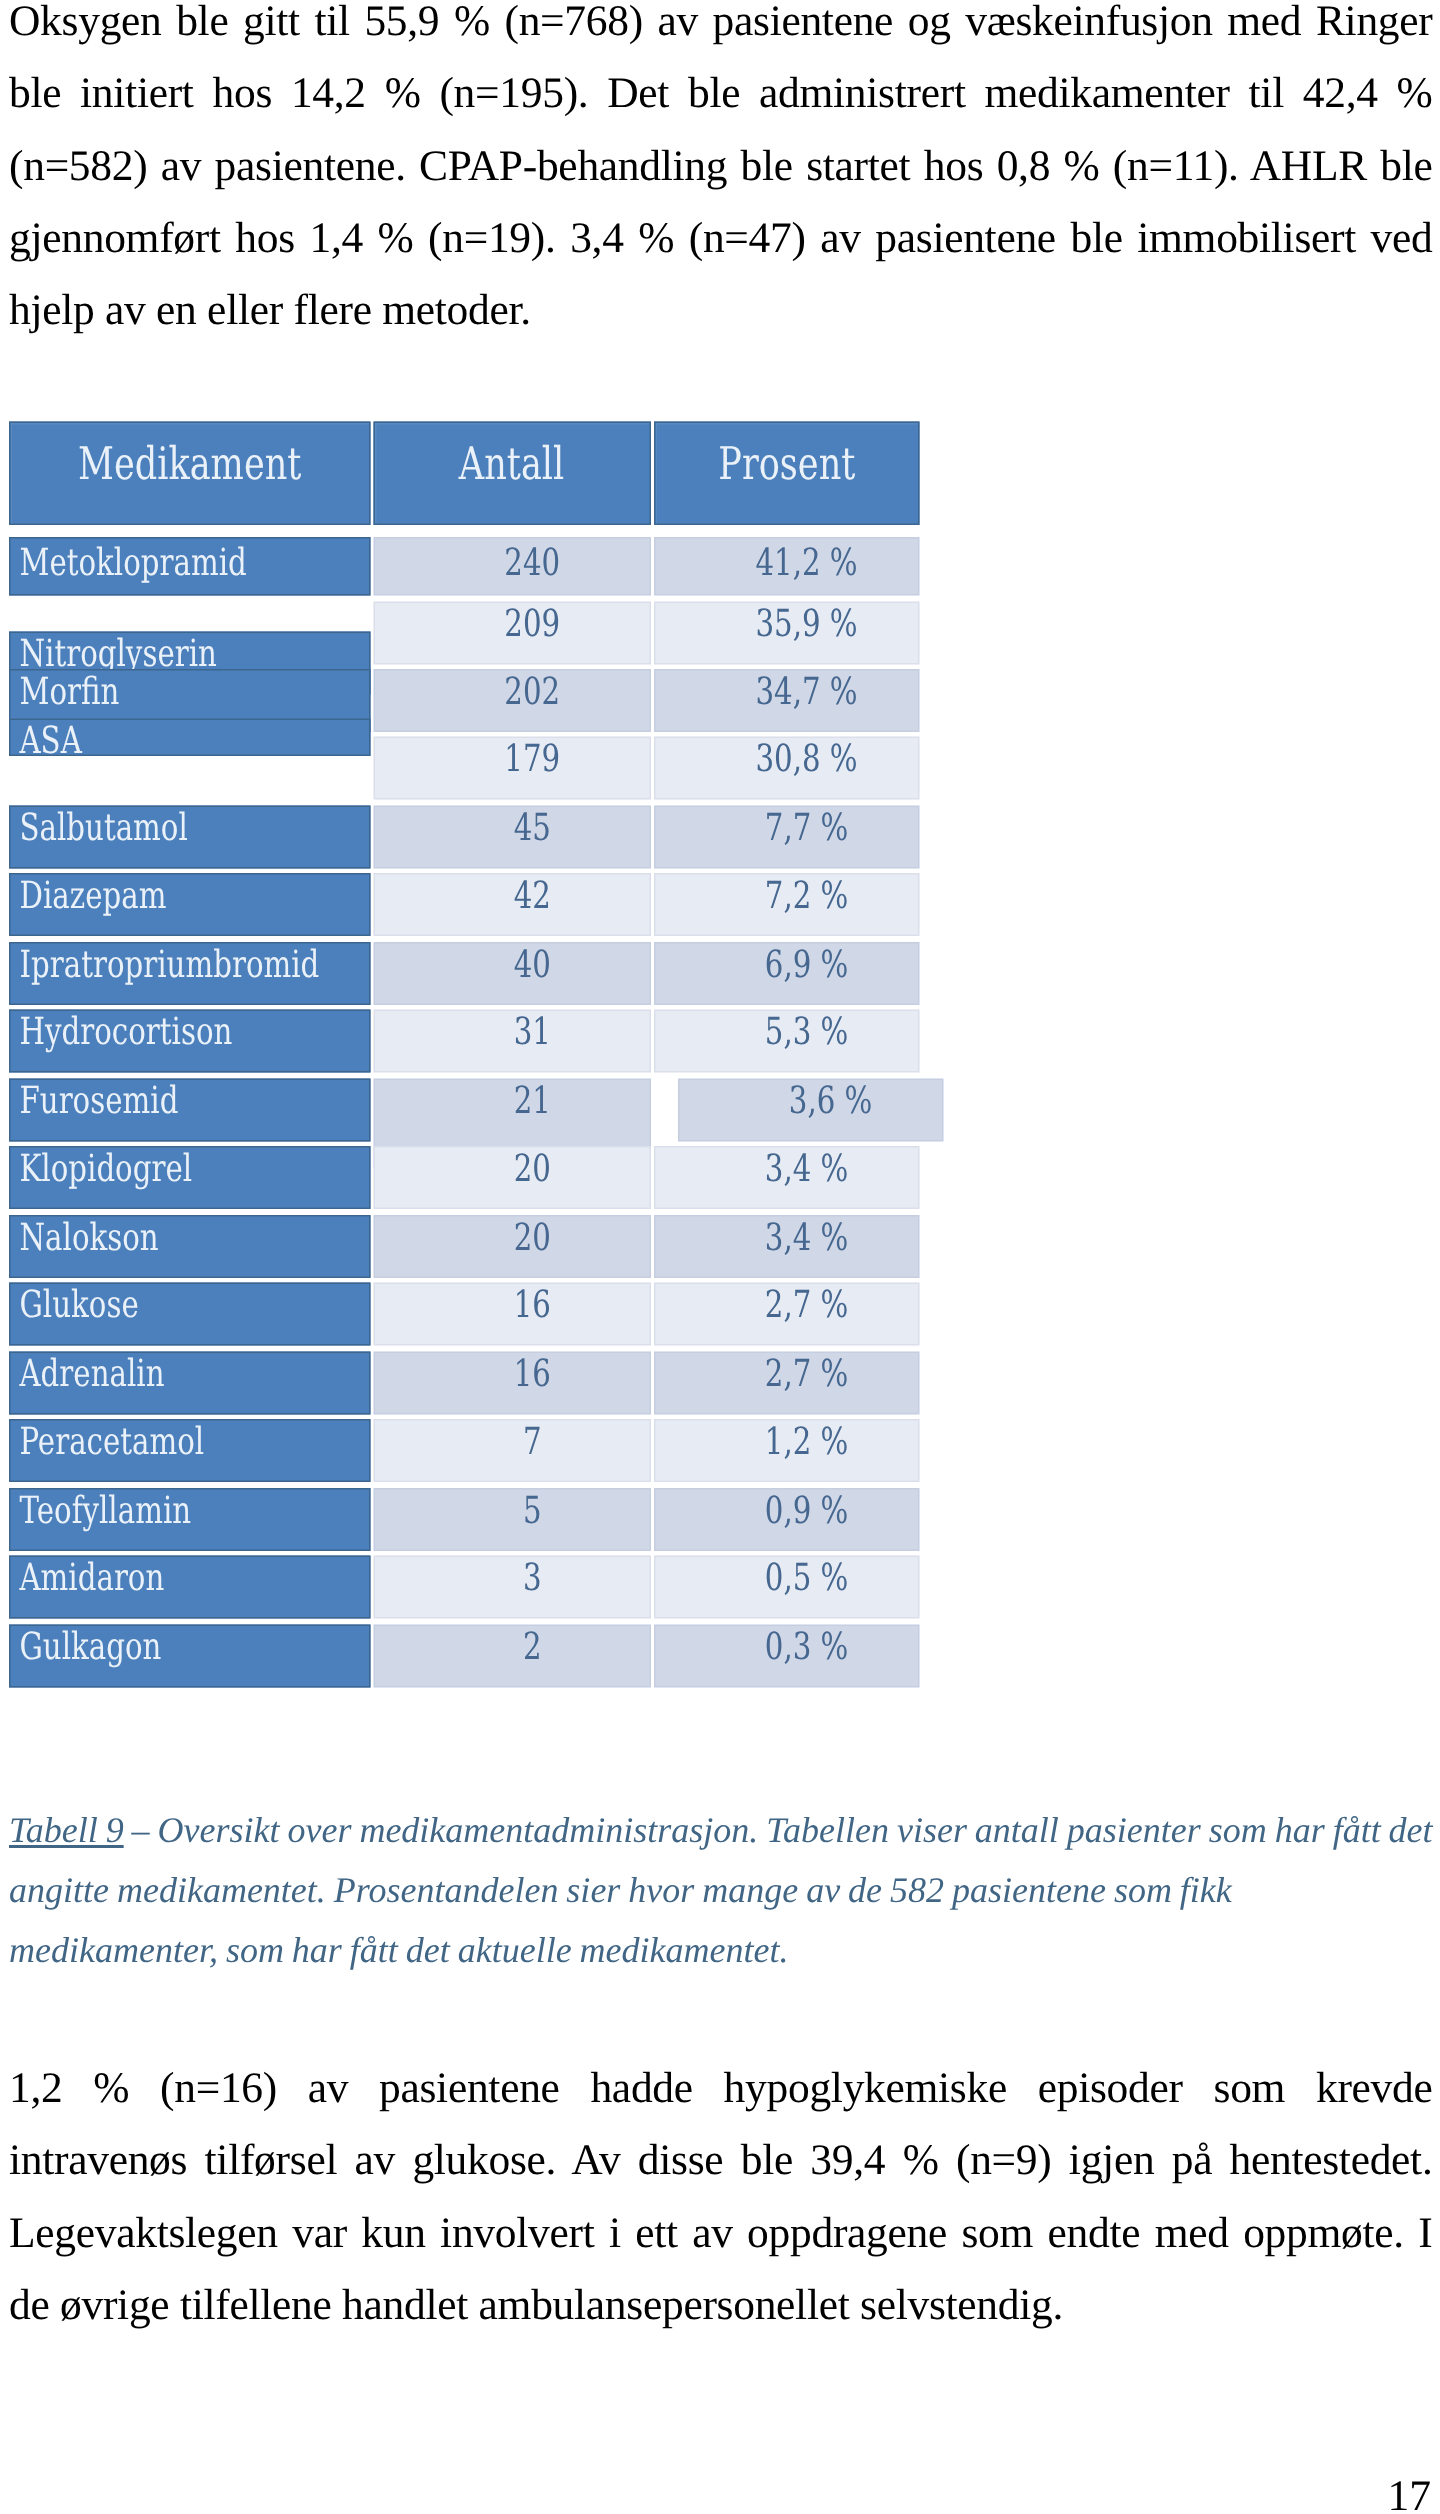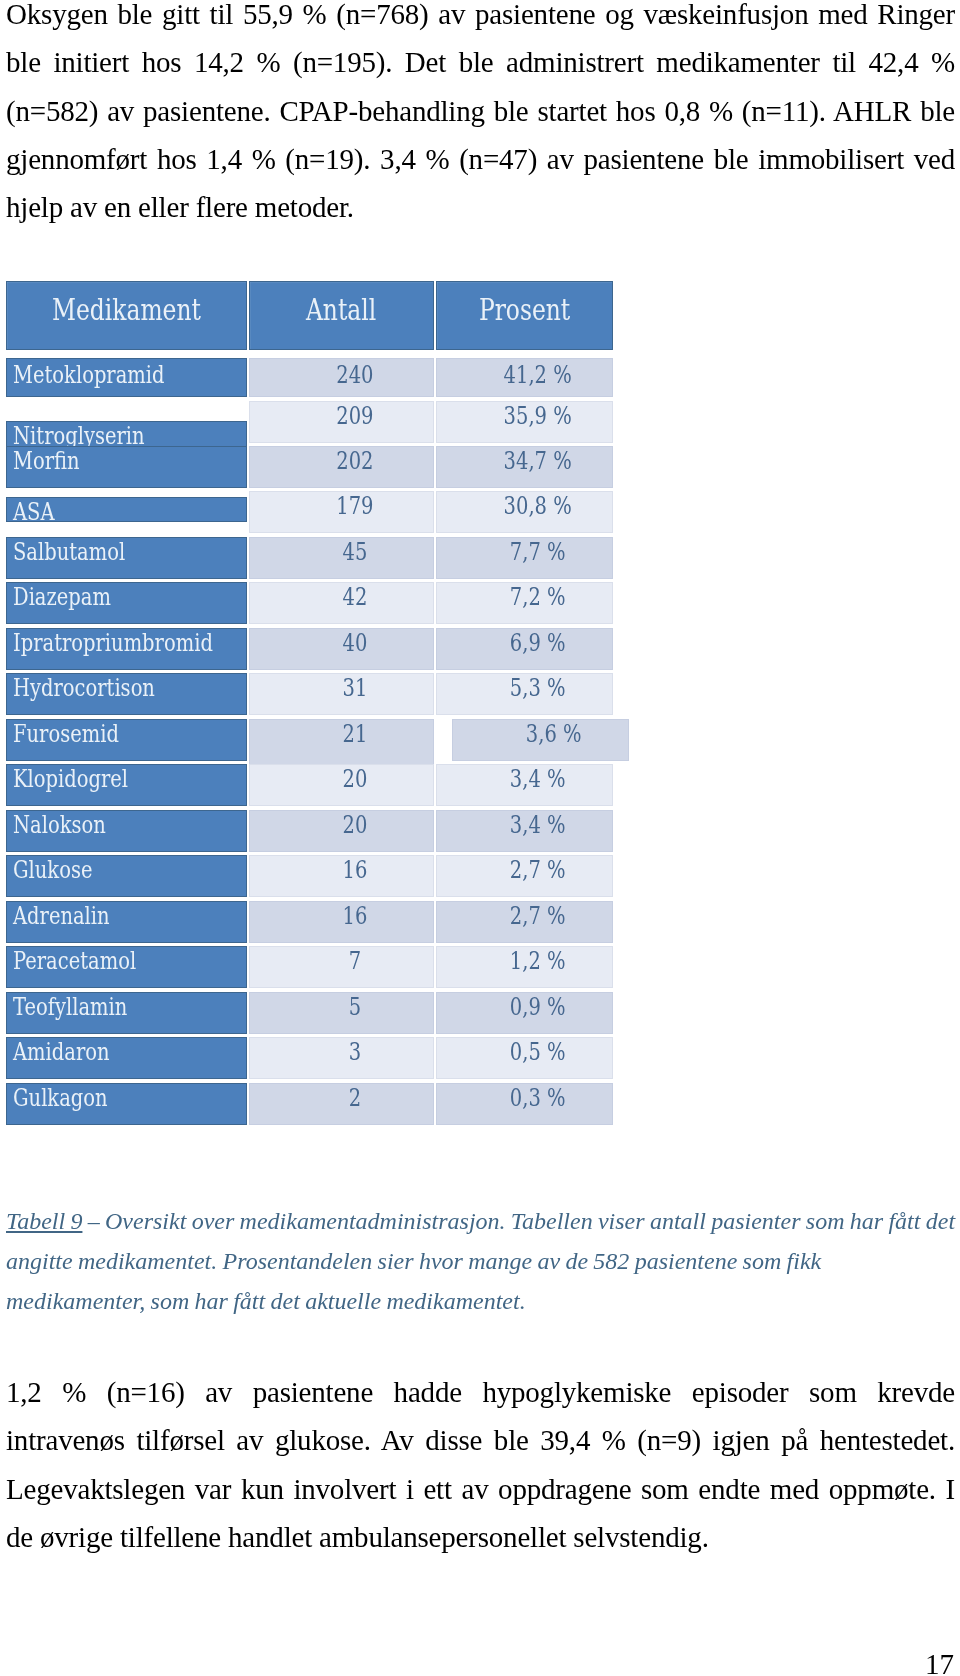--- a/index.html
+++ b/index.html
@@ -95,21 +95,21 @@
         <div class="cell dcell dcell-name" style="top: 119.5px; height: 42px; margin-top: 20px;"><span>Nitroglyserin</span></div>
         <div class="cell dcell dcell-n" style="top: 119.5px; height: 42px;"><span>209</span></div>
         <div class="cell dcell dcell-p" style="top: 119.5px; height: 42px;"><span>35,9 %</span></div>
       </div>
       <div class="drow rowA">
         <div class="cell dcell dcell-name" style="top: 164.97px; height: 42px;"><span>Morfin</span></div>
         <div class="cell dcell dcell-n" style="top: 164.97px; height: 42px;"><span>202</span></div>
         <div class="cell dcell dcell-p" style="top: 164.97px; height: 42px;"><span>34,7 %</span></div>
       </div>
       <div class="drow rowB">
-        <div class="cell dcell dcell-name" style="top: 216px; height: 25px;"><span>ASA</span></div>
+        <div class="cell dcell dcell-name" style="top: 198px; height: 25px;"><span>ASA</span></div>
         <div class="cell dcell dcell-n" style="top: 210.44px; height: 42px;"><span>179</span></div>
         <div class="cell dcell dcell-p" style="top: 210.44px; height: 42px;"><span>30,8 %</span></div>
       </div>
       <div class="drow rowA">
         <div class="cell dcell dcell-name" style="top: 255.91px; height: 42px;"><span>Salbutamol</span></div>
         <div class="cell dcell dcell-n" style="top: 255.91px; height: 42px;"><span>45</span></div>
         <div class="cell dcell dcell-p" style="top: 255.91px; height: 42px;"><span>7,7 %</span></div>
       </div>
       <div class="drow rowB">
         <div class="cell dcell dcell-name" style="top: 301.38px; height: 42px;"><span>Diazepam</span></div>

